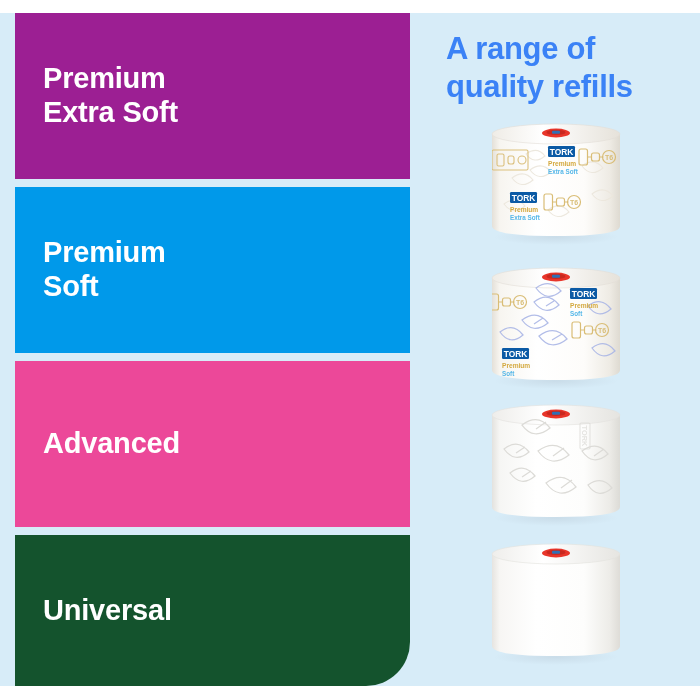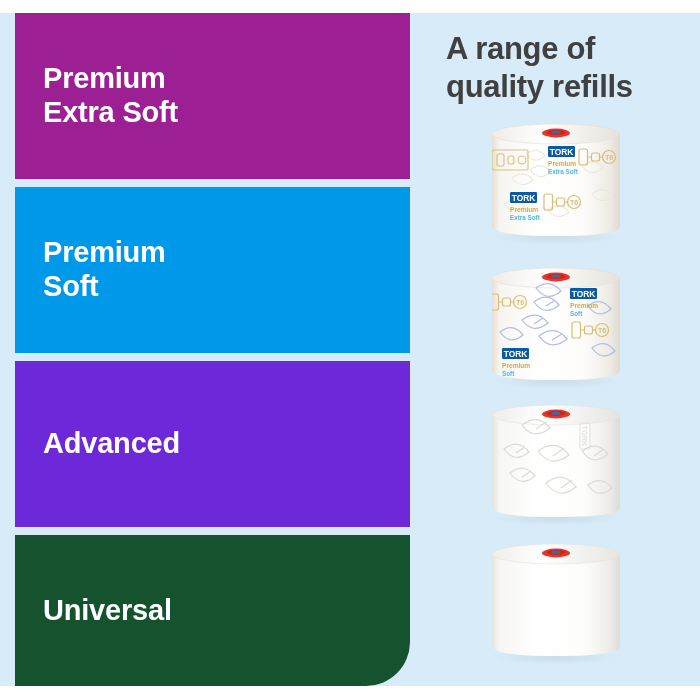--- a/index.html
+++ b/index.html
@@ -61,31 +61,31 @@
     font-size: 29px;
     font-weight: bold;
     line-height: 1.17;
     letter-spacing: -0.2px;
     padding-left: 28px;
     white-space: pre-line;
   }
 
   .band-0 { top: 0px;   height: 166px; background: #9c1f93; }
   .band-1 { top: 174px; height: 166px; background: #0099ea; }
-  .band-2 { top: 348px; height: 166px; background: #6d28d9; text-align: right; }
+  .band-2 { top: 348px; height: 166px; background: #ec4899; text-align: right; }
   .band-3 { top: 522px; height: 151px; background: #14532d;
             border-bottom-right-radius: 44px; }
 
   
   .headline {
     position: absolute;
     left: 446px;
     top: 30px;
     width: 250px;
-    color: #404040;
+    color: #3b82f6;
     font-size: 31px;
     font-weight: bold;
     line-height: 1.22;
     letter-spacing: -0.3px;
     white-space: pre-line;
   }
 
   
   .roll {
     position: absolute;

